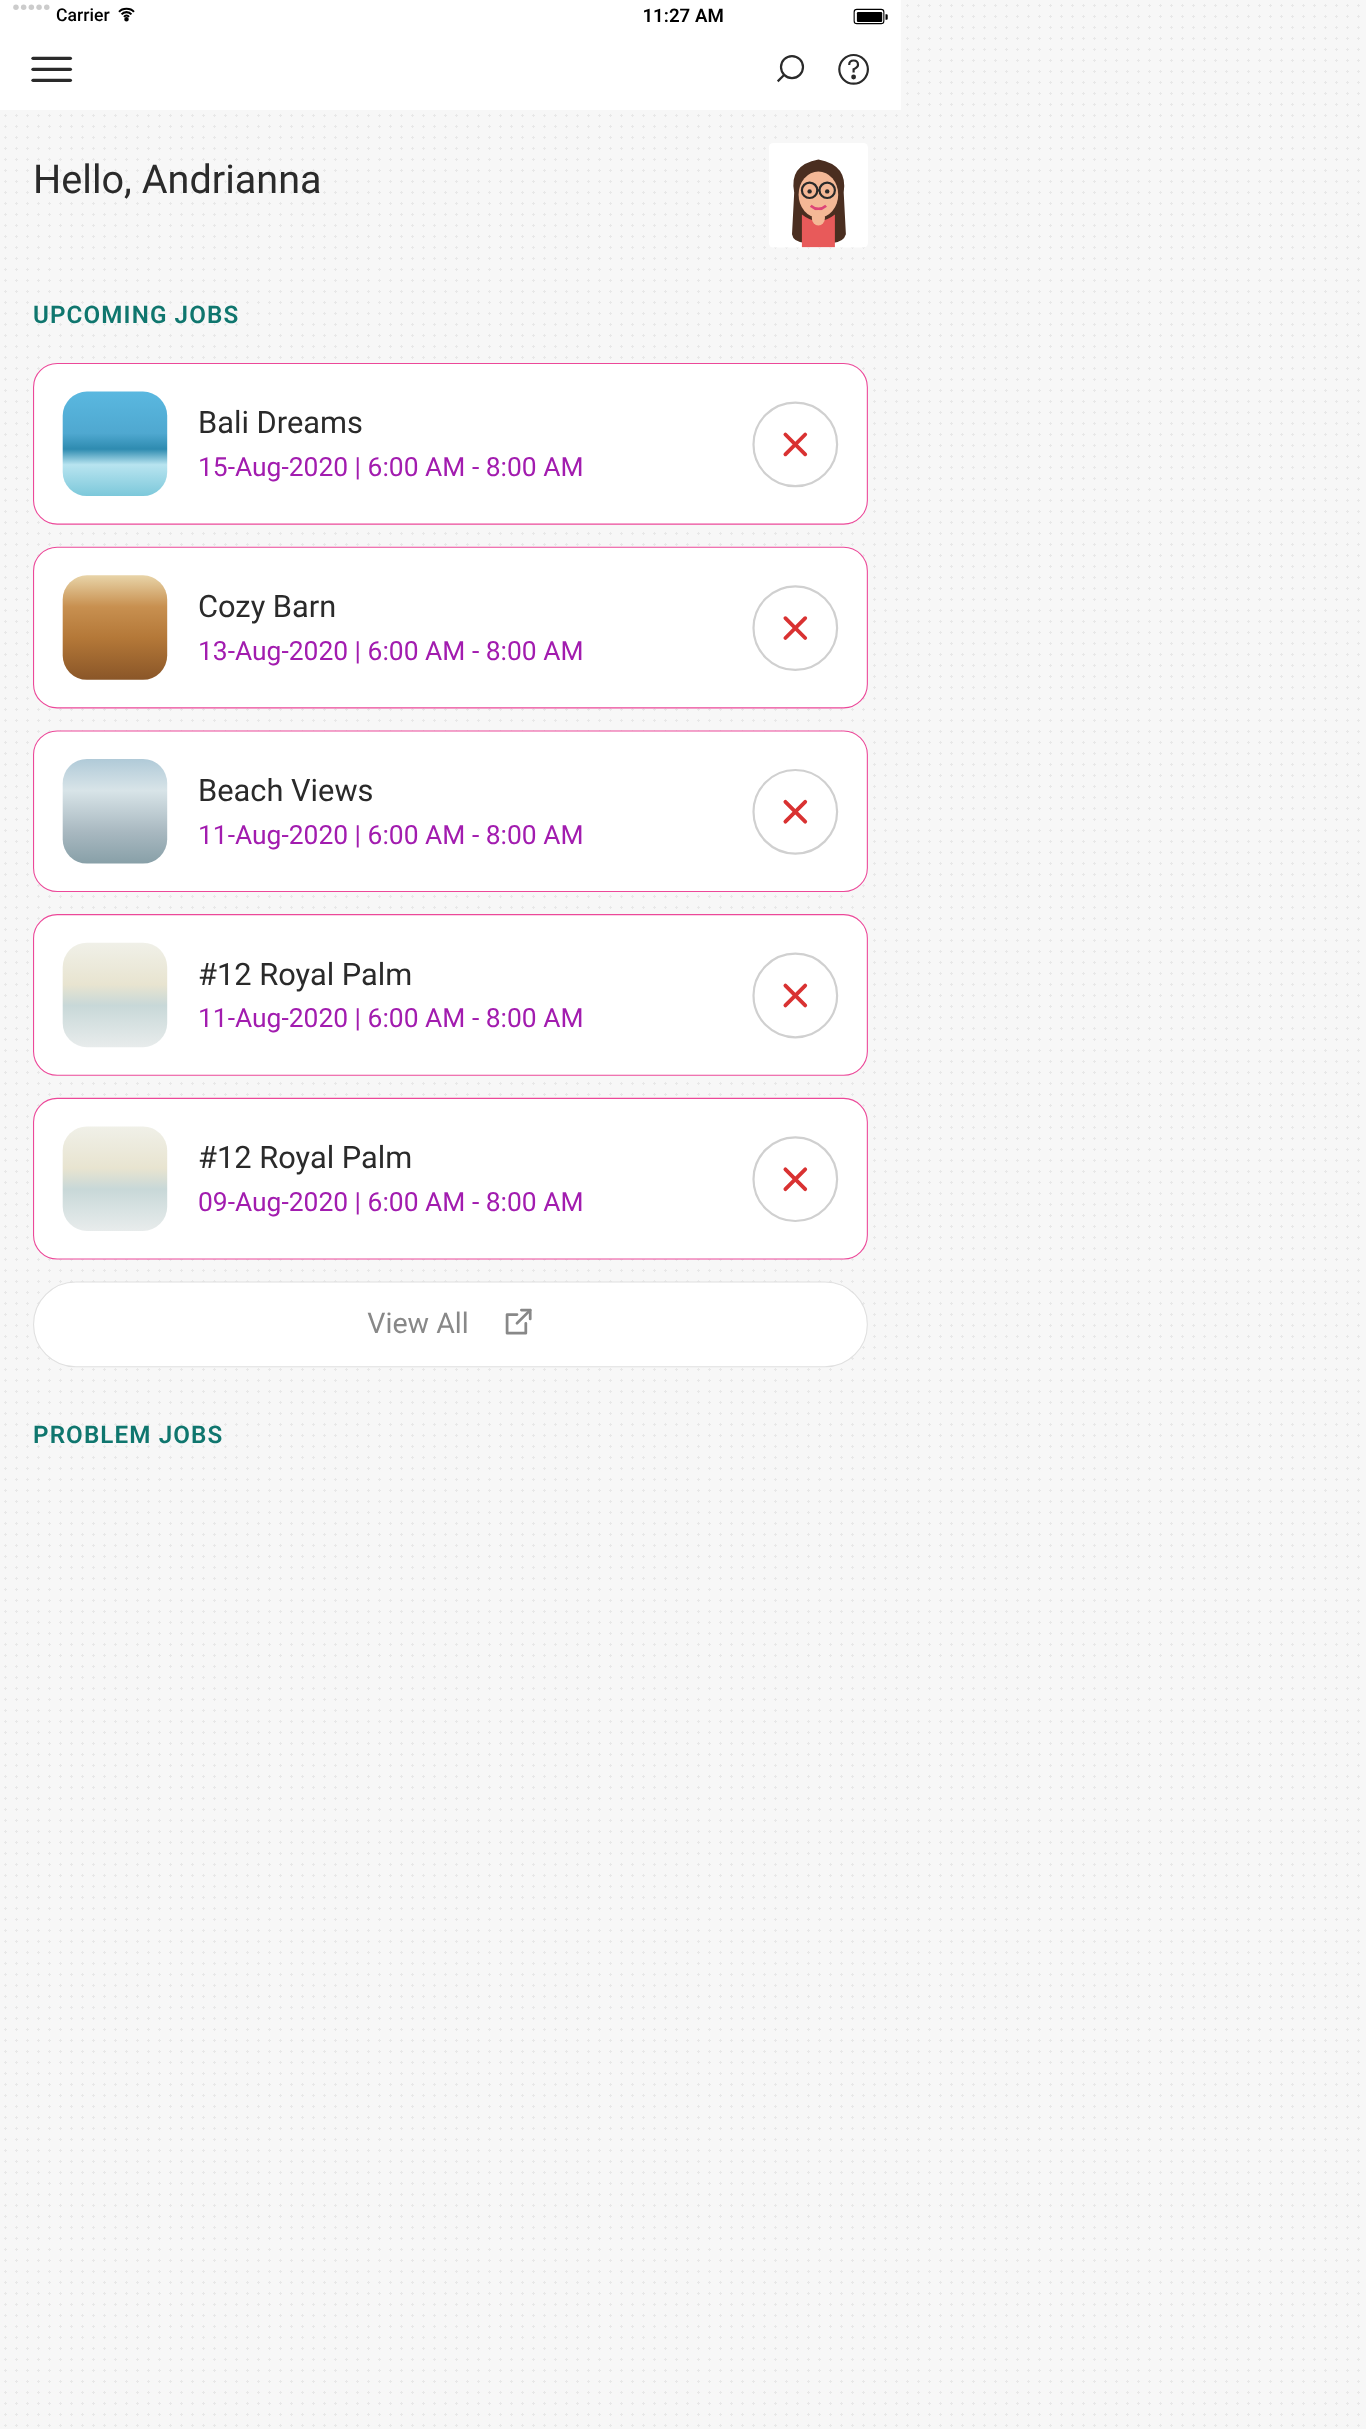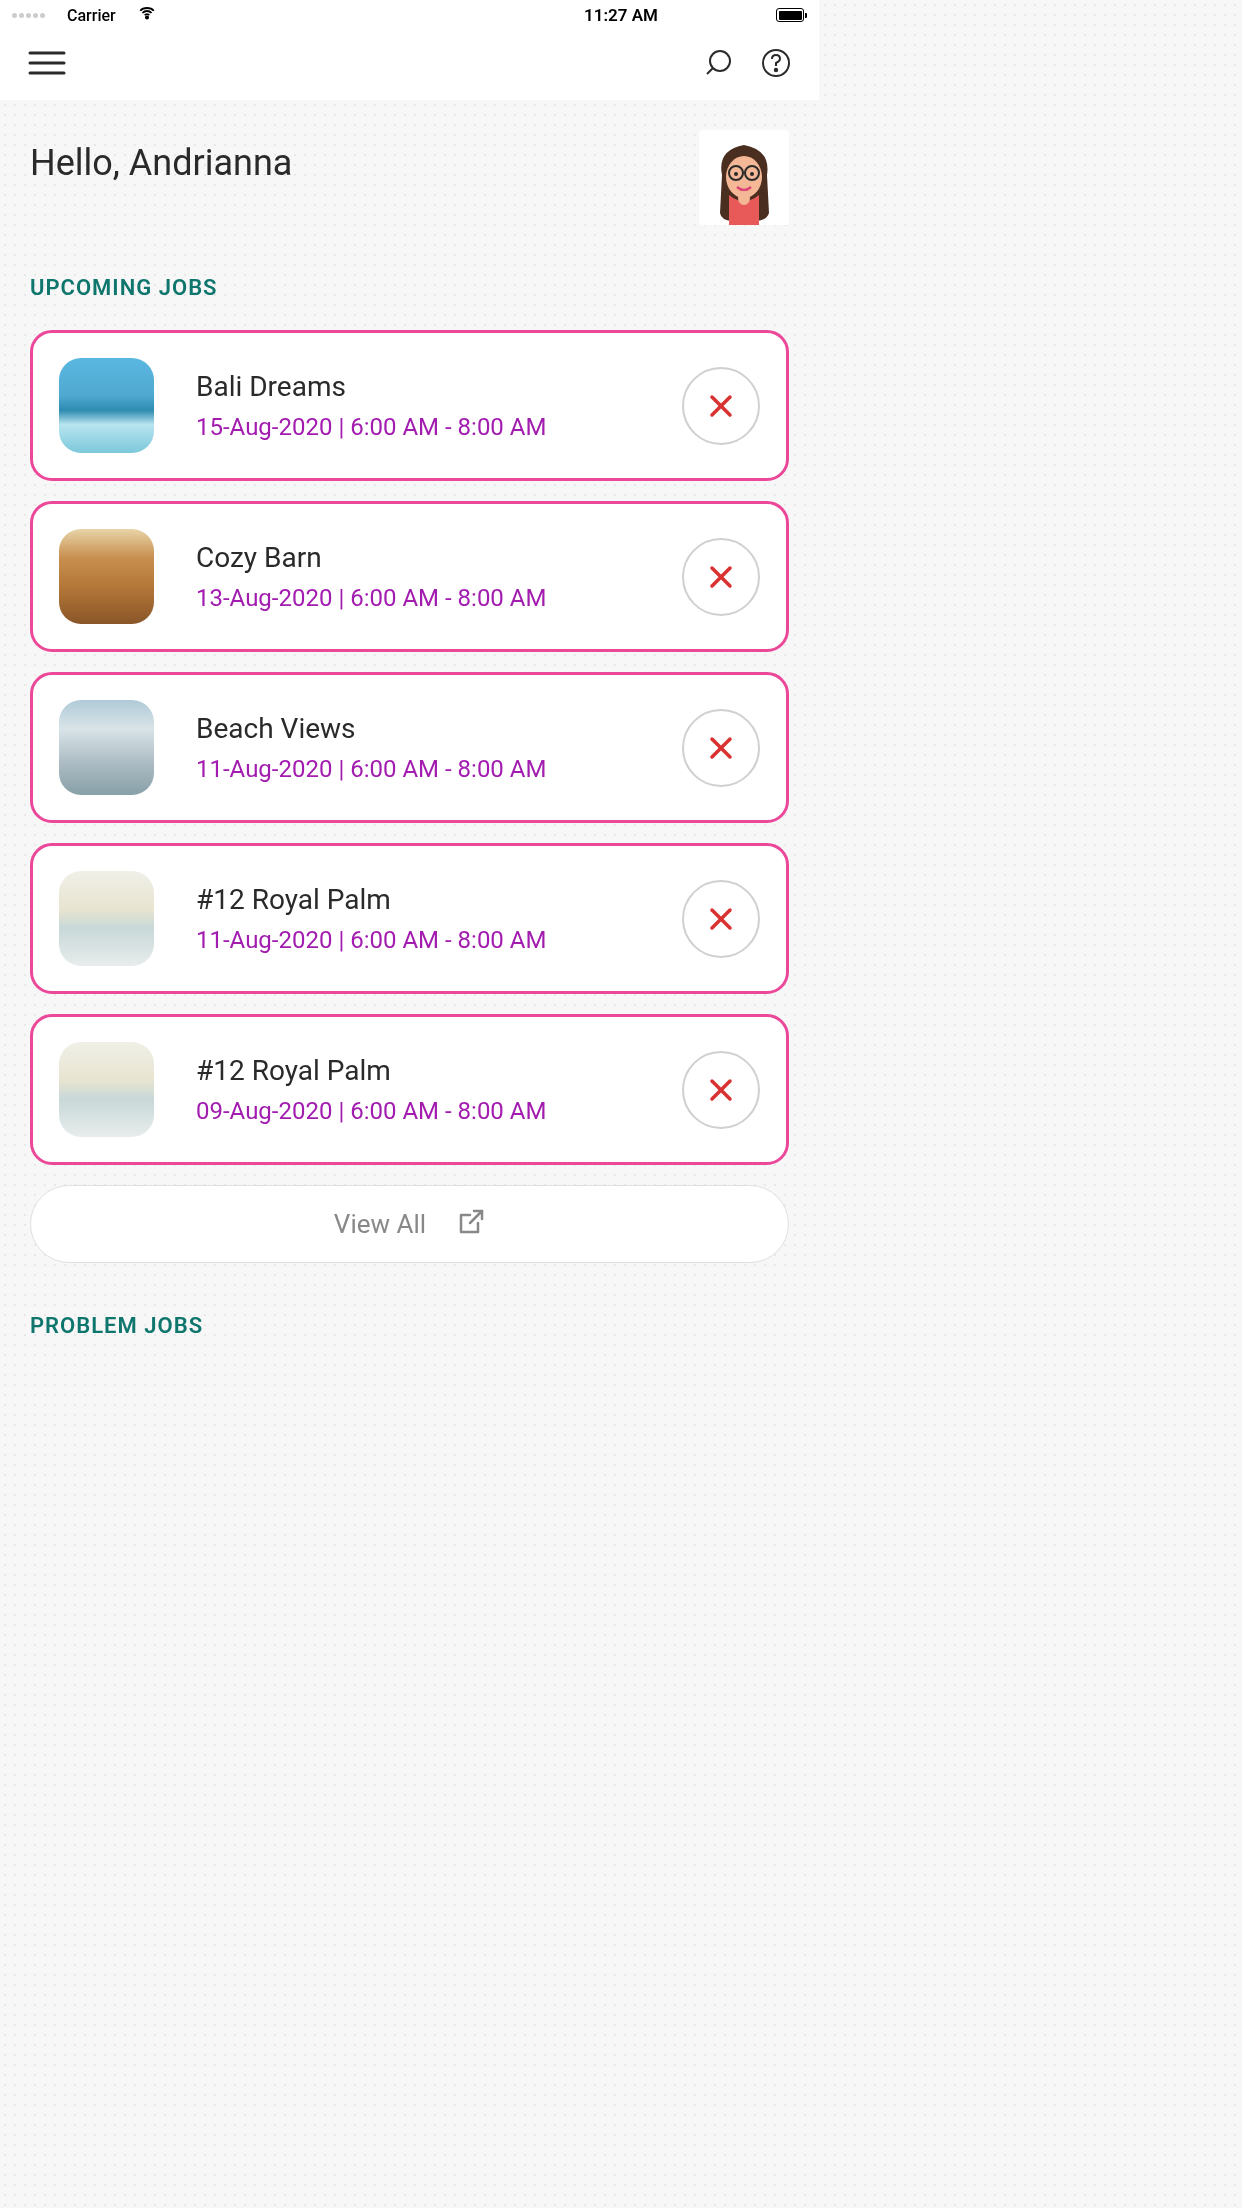--- a/index.html
+++ b/index.html
@@ -24,22 +24,21 @@
       display: flex;
       align-items: center;
       justify-content: space-between;
       padding: 0 12px;
       font-size: 17px;
       font-weight: 500;
     }
     
     .status-left {
       display: flex;
-      align-items: center;
-      gap: 22px;
+      gap: 6px;
     }
     
     .signal-dots {
       display: flex;
       gap: 2px;
     }
     
     .signal-dot {
       width: 5px;
       height: 5px;
@@ -159,26 +158,26 @@
     .section-title {
       font-size: 22px;
       font-weight: 600;
       color: #0f766e;
       letter-spacing: 1px;
       margin-bottom: 30px;
     }
     
     .job-card {
       background: #fff;
-      border: 3px solid #ec4899;
+      border: 1px solid #ec4899;
       border-radius: 22px;
       padding: 25px 26px;
       display: flex;
       align-items: center;
-      gap: 42px;
+      gap: 28px;
       margin-bottom: 20px;
       cursor: pointer;
     }
     
     .job-thumb {
       width: 95px;
       height: 95px;
       border-radius: 22px;
       flex-shrink: 0;
       overflow: hidden;

